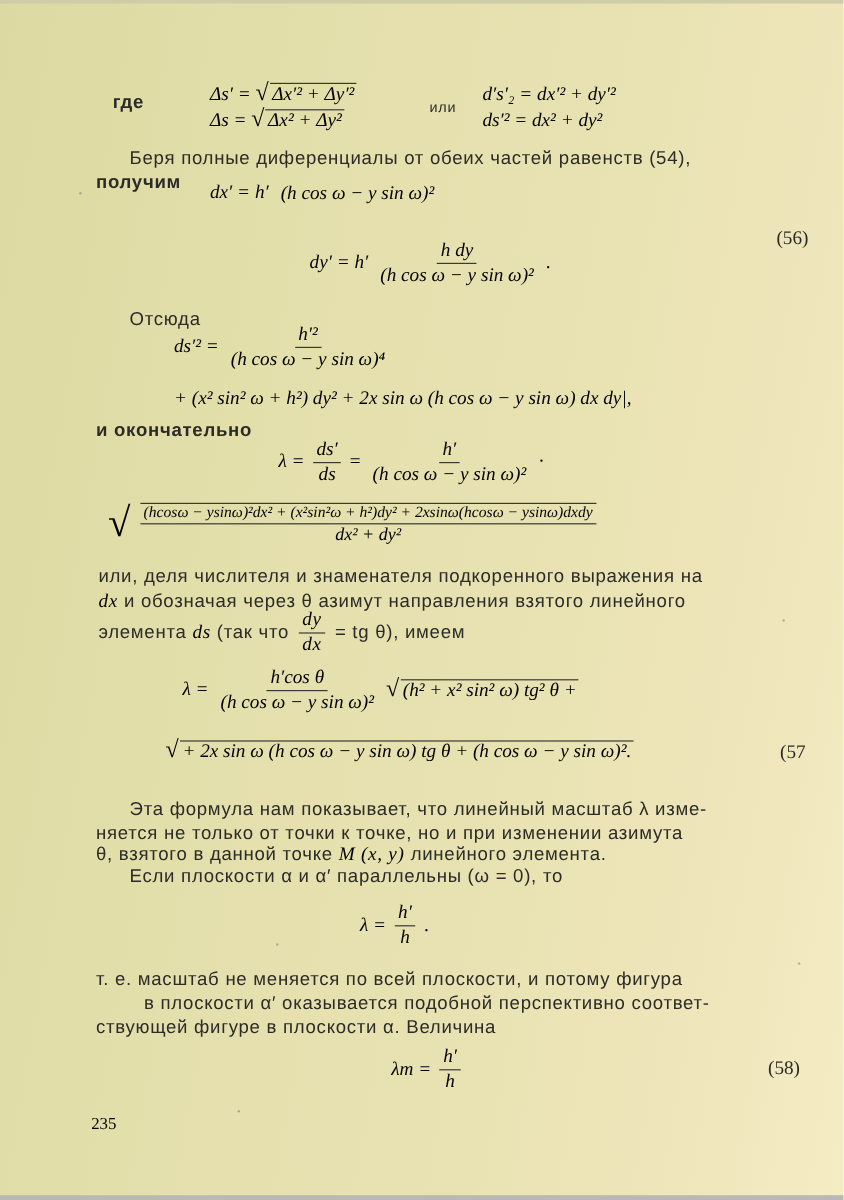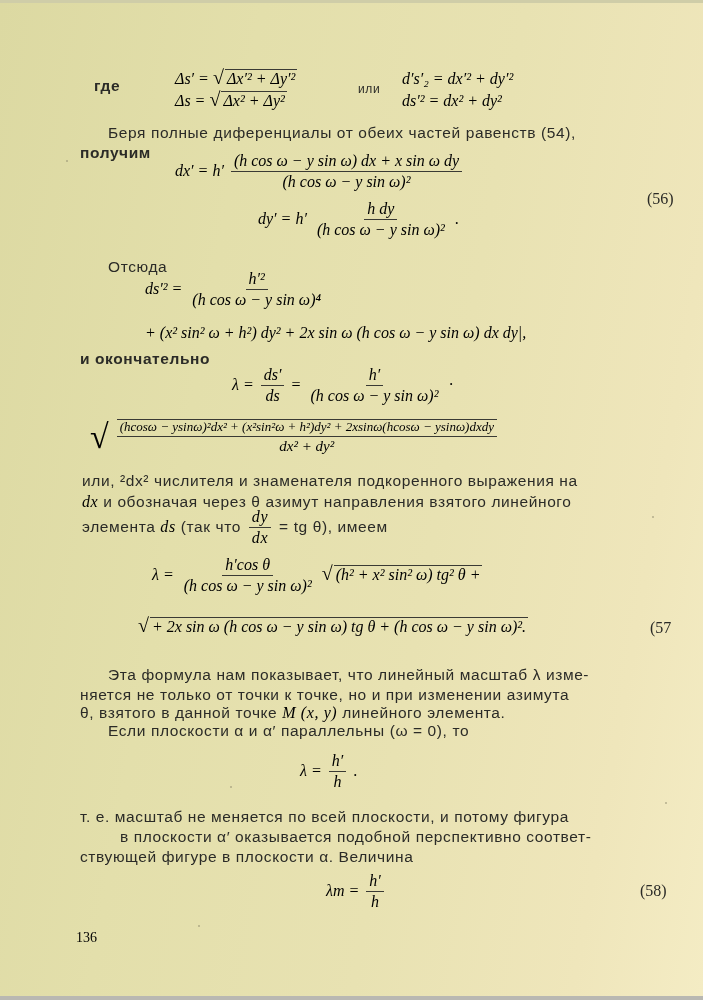--- a/index.html
+++ b/index.html
@@ -48,21 +48,20 @@
 <div class="abs txt" style="left:358px; top:82px; font-size:12px;">или</div>
 <div class="abs m i" style="left:402px; top:70px;">d′s′₂ = dx′² + dy′²</div>
 <div class="abs m i" style="left:402px; top:92px;">ds′² = dx² + dy²</div>
 
 <div class="abs txt" style="left:108px; top:124px;">Беря полные диференциалы от обеих частей равенств (54),</div>
 <div class="abs txt b" style="left:80px; top:144px;">получим</div>
 
 <div class="abs m" style="left:175px; top:152px;">
   <span class="i">dx′ = h′</span>
   <span class="frac">
-    <span class="num i">(h cos ω − y sin ω) dx + x sin ω dy</span>
     <span class="den i">(h cos ω − y sin ω)²</span>
   </span>
 </div>
 
 <div class="abs m" style="left:258px; top:200px;">
   <span class="i">dy′ = h′</span>
   <span class="frac">
     <span class="num i">h dy</span>
     <span class="den i">(h cos ω − y sin ω)²</span>
   </span>
@@ -98,21 +97,21 @@
 </div>
 
 <div class="abs m" style="left:90px; top:418px;">
   <span class="rad" style="font-size:34px; vertical-align:middle;">√</span>
   <span class="frac" style="border-top:1.2px solid #3a3a34;">
     <span class="num i" style="font-size:13px;">(hcosω − ysinω)²dx² + (x²sin²ω + h²)dy² + 2xsinω(hcosω − ysinω)dxdy</span>
     <span class="den i" style="font-size:15px;">dx² + dy²</span>
   </span>
 </div>
 
-<div class="abs txt" style="left:82px; top:472px;">или, ²dx² числителя и знаменателя подкоренного выражения на</div>
+<div class="abs txt" style="left:82px; top:472px;">или, деля числителя и знаменателя подкоренного выражения на</div>
 <div class="abs txt" style="left:82px; top:493px;">
   <span class="m i">dx</span>
   <span>и обозначая через θ азимут направления взятого линейного</span>
 </div>
 <div class="abs txt" style="left:82px; top:508px;">
   <span>элемента</span>
   <span class="m i">ds</span>
   <span>(так что</span>
   <span class="frac m i">
     <span class="num">dy</span>
@@ -158,21 +157,21 @@
 
 <div class="abs m" style="left:326px; top:872px;">
   <span class="i">λm =</span>
   <span class="frac">
     <span class="num i">h′</span>
     <span class="den i">h</span>
   </span>
 </div>
 <div class="abs eqno" style="left:640px; top:882px;">(58)</div>
 
-<div class="abs m" style="left:76px; top:930px; font-size:14px;">136</div>
+<div class="abs m" style="left:76px; top:930px; font-size:14px;">235</div>
 
 <div class="speck" style="left:66px; top:160px;"></div>
 <div class="speck" style="left:230px; top:786px;"></div>
 <div class="speck" style="left:652px; top:516px;"></div>
 <div class="speck" style="left:198px; top:925px;"></div>
 <div class="speck" style="left:665px; top:802px;"></div>
 
 <div class="bottom-strip"></div>
 
 </body></html>

